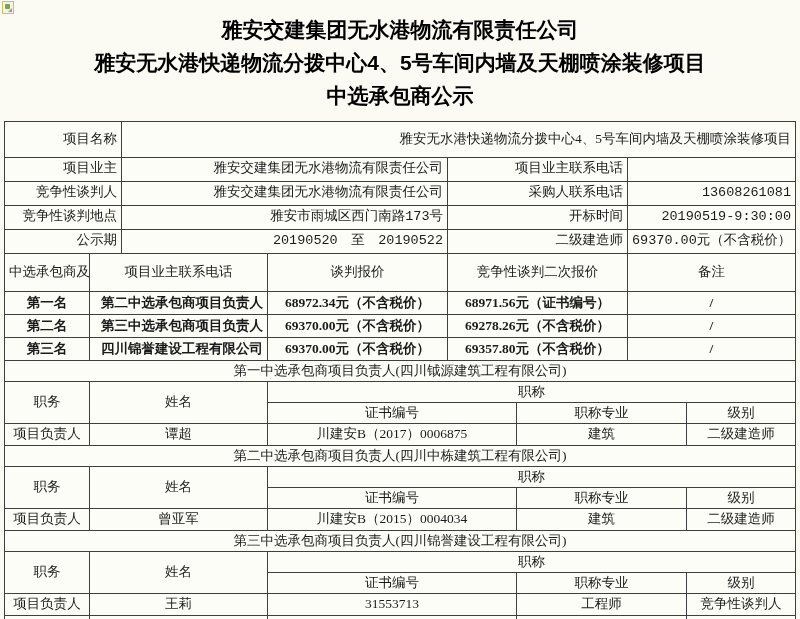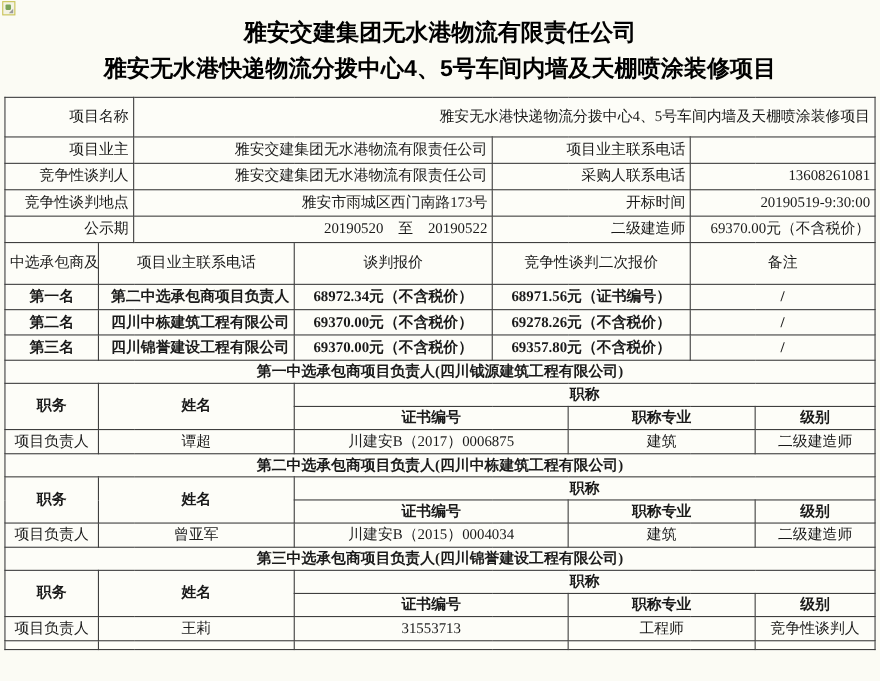--- a/index.html
+++ b/index.html
@@ -31,35 +31,36 @@
   }
   table.doc td{
     border:1px solid #3f3f3f;
     font-size:13.5px;line-height:1.25;
     padding:1px 4px;overflow:hidden;white-space:nowrap;
     vertical-align:middle;color:#1a1a1a;
   }
   td.c{text-align:center;}
   td.l{text-align:right;}
   td.wrap{white-space:normal;}
-  tr.h36{height:36px;} tr.h24{height:24px;} tr.h38{height:38px;}
-  tr.h23{height:23px;font-weight:bold;} tr.h21{height:21px;font-weight:bold;} tr.h22{height:22px;}
+  tr.h36{height:36px;} tr.h24{height:24px;font-family:Liberation Mono, monospace;} tr.h38{height:38px;}
+  tr.h23{height:23px;font-weight:bold;} tr.h21{height:21px;} tr.h22{height:22px;}
   tr.h8{height:8px;}
 </style>
 </head>
 <body>
 
 <div class="tiny-icon">
   <span class="dot"></span>
   <span class="tri"></span>
 </div>
 
 <div class="title-block">
   <div>雅安交建集团无水港物流有限责任公司</div>
   <div>雅安无水港快递物流分拨中心4、5号车间内墙及天棚喷涂装修项目</div>
+  <div>中选承包商公示</div>
 </div>
 
 <table class="doc">
   <colgroup>
     <col style="width:85px">
       <col style="width:32px">
       <col style="width:146px">
       <col style="width:180px">
     <col style="width:69px">
       <col style="width:111px">
@@ -107,21 +108,21 @@
 
   <tr class="h23">
     <td class="c">第一名</td>
     <td colspan="2" class="l">第二中选承包商项目负责人</td>
     <td class="c">68972.34元（不含税价）</td>
     <td colspan="2" class="c">68971.56元（证书编号）</td>
     <td colspan="2" class="c">/</td>
   </tr>
   <tr class="h23">
     <td class="c">第二名</td>
-    <td colspan="2" class="l">四川中栋建筑工程有限公司</td>
+    <td colspan="2" class="l">第三中选承包商项目负责人</td>
     <td class="c">69370.00元（不含税价）</td>
     <td colspan="2" class="c">69278.26元（不含税价）</td>
     <td colspan="2" class="c">/</td>
   </tr>
   <tr class="h23">
     <td class="c">第三名</td>
     <td colspan="2" class="l">四川锦誉建设工程有限公司</td>
     <td class="c">69370.00元（不含税价）</td>
     <td colspan="2" class="c">69357.80元（不含税价）</td>
     <td colspan="2" class="c">/</td>

